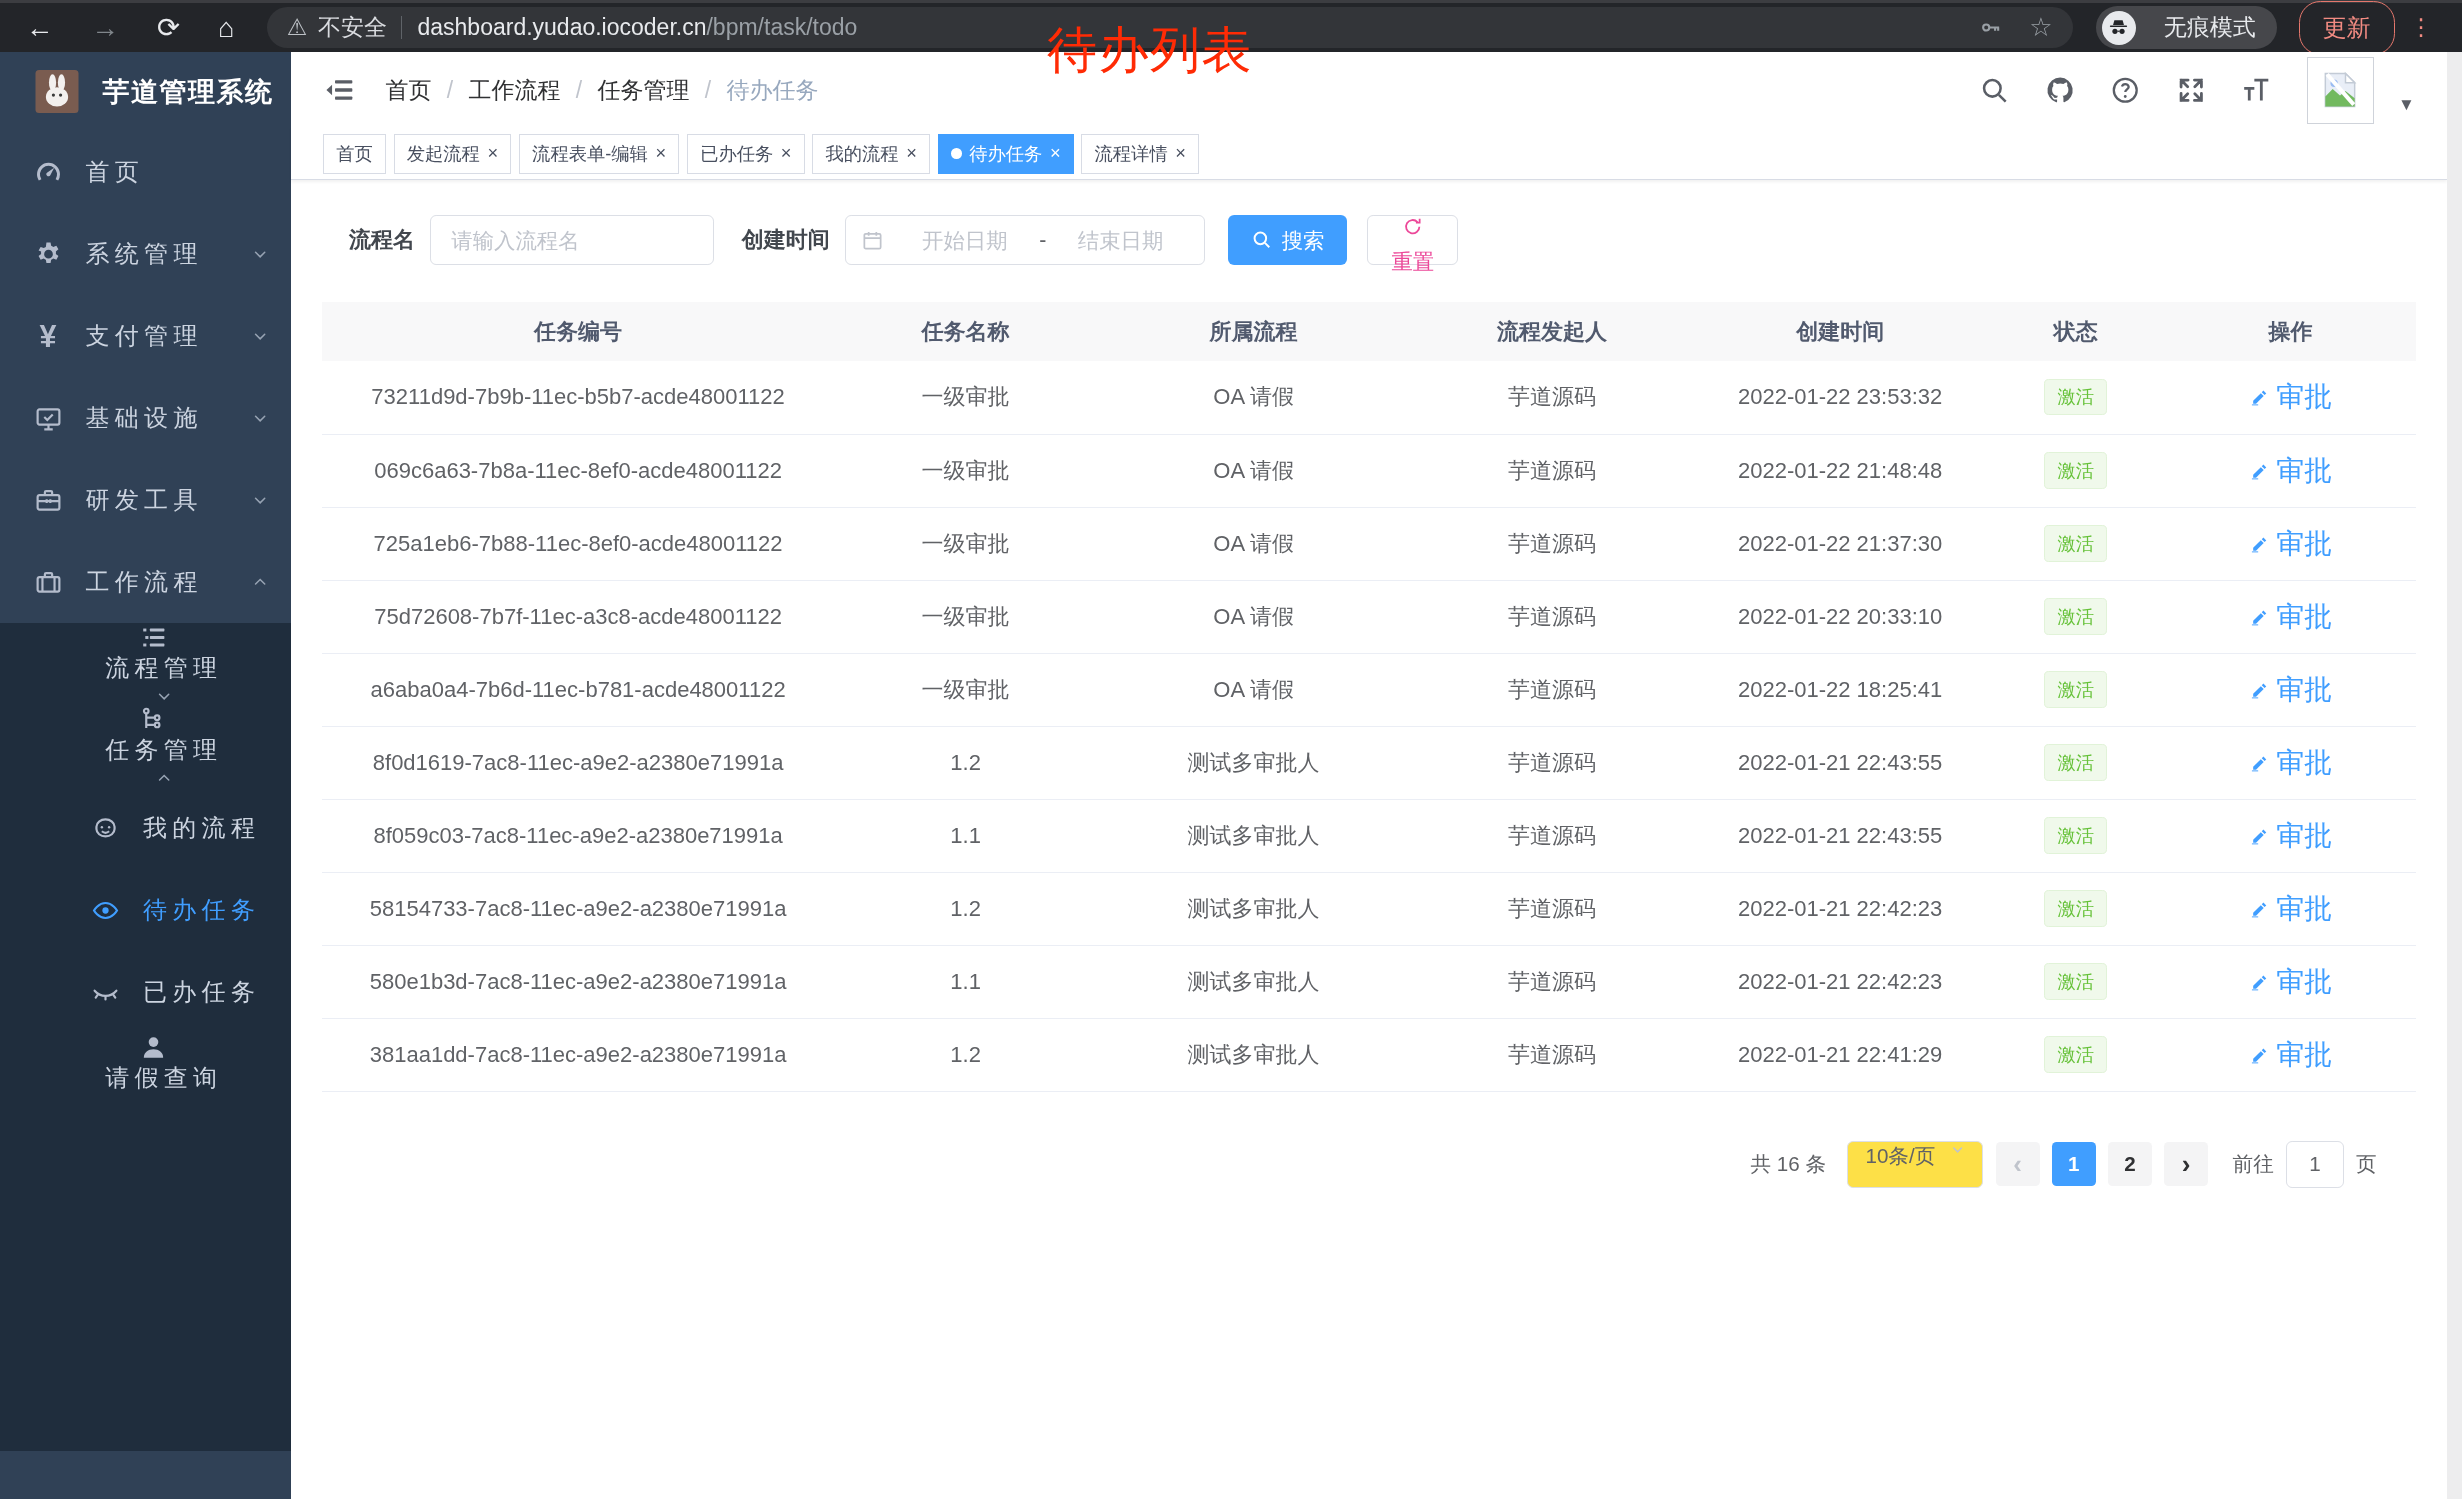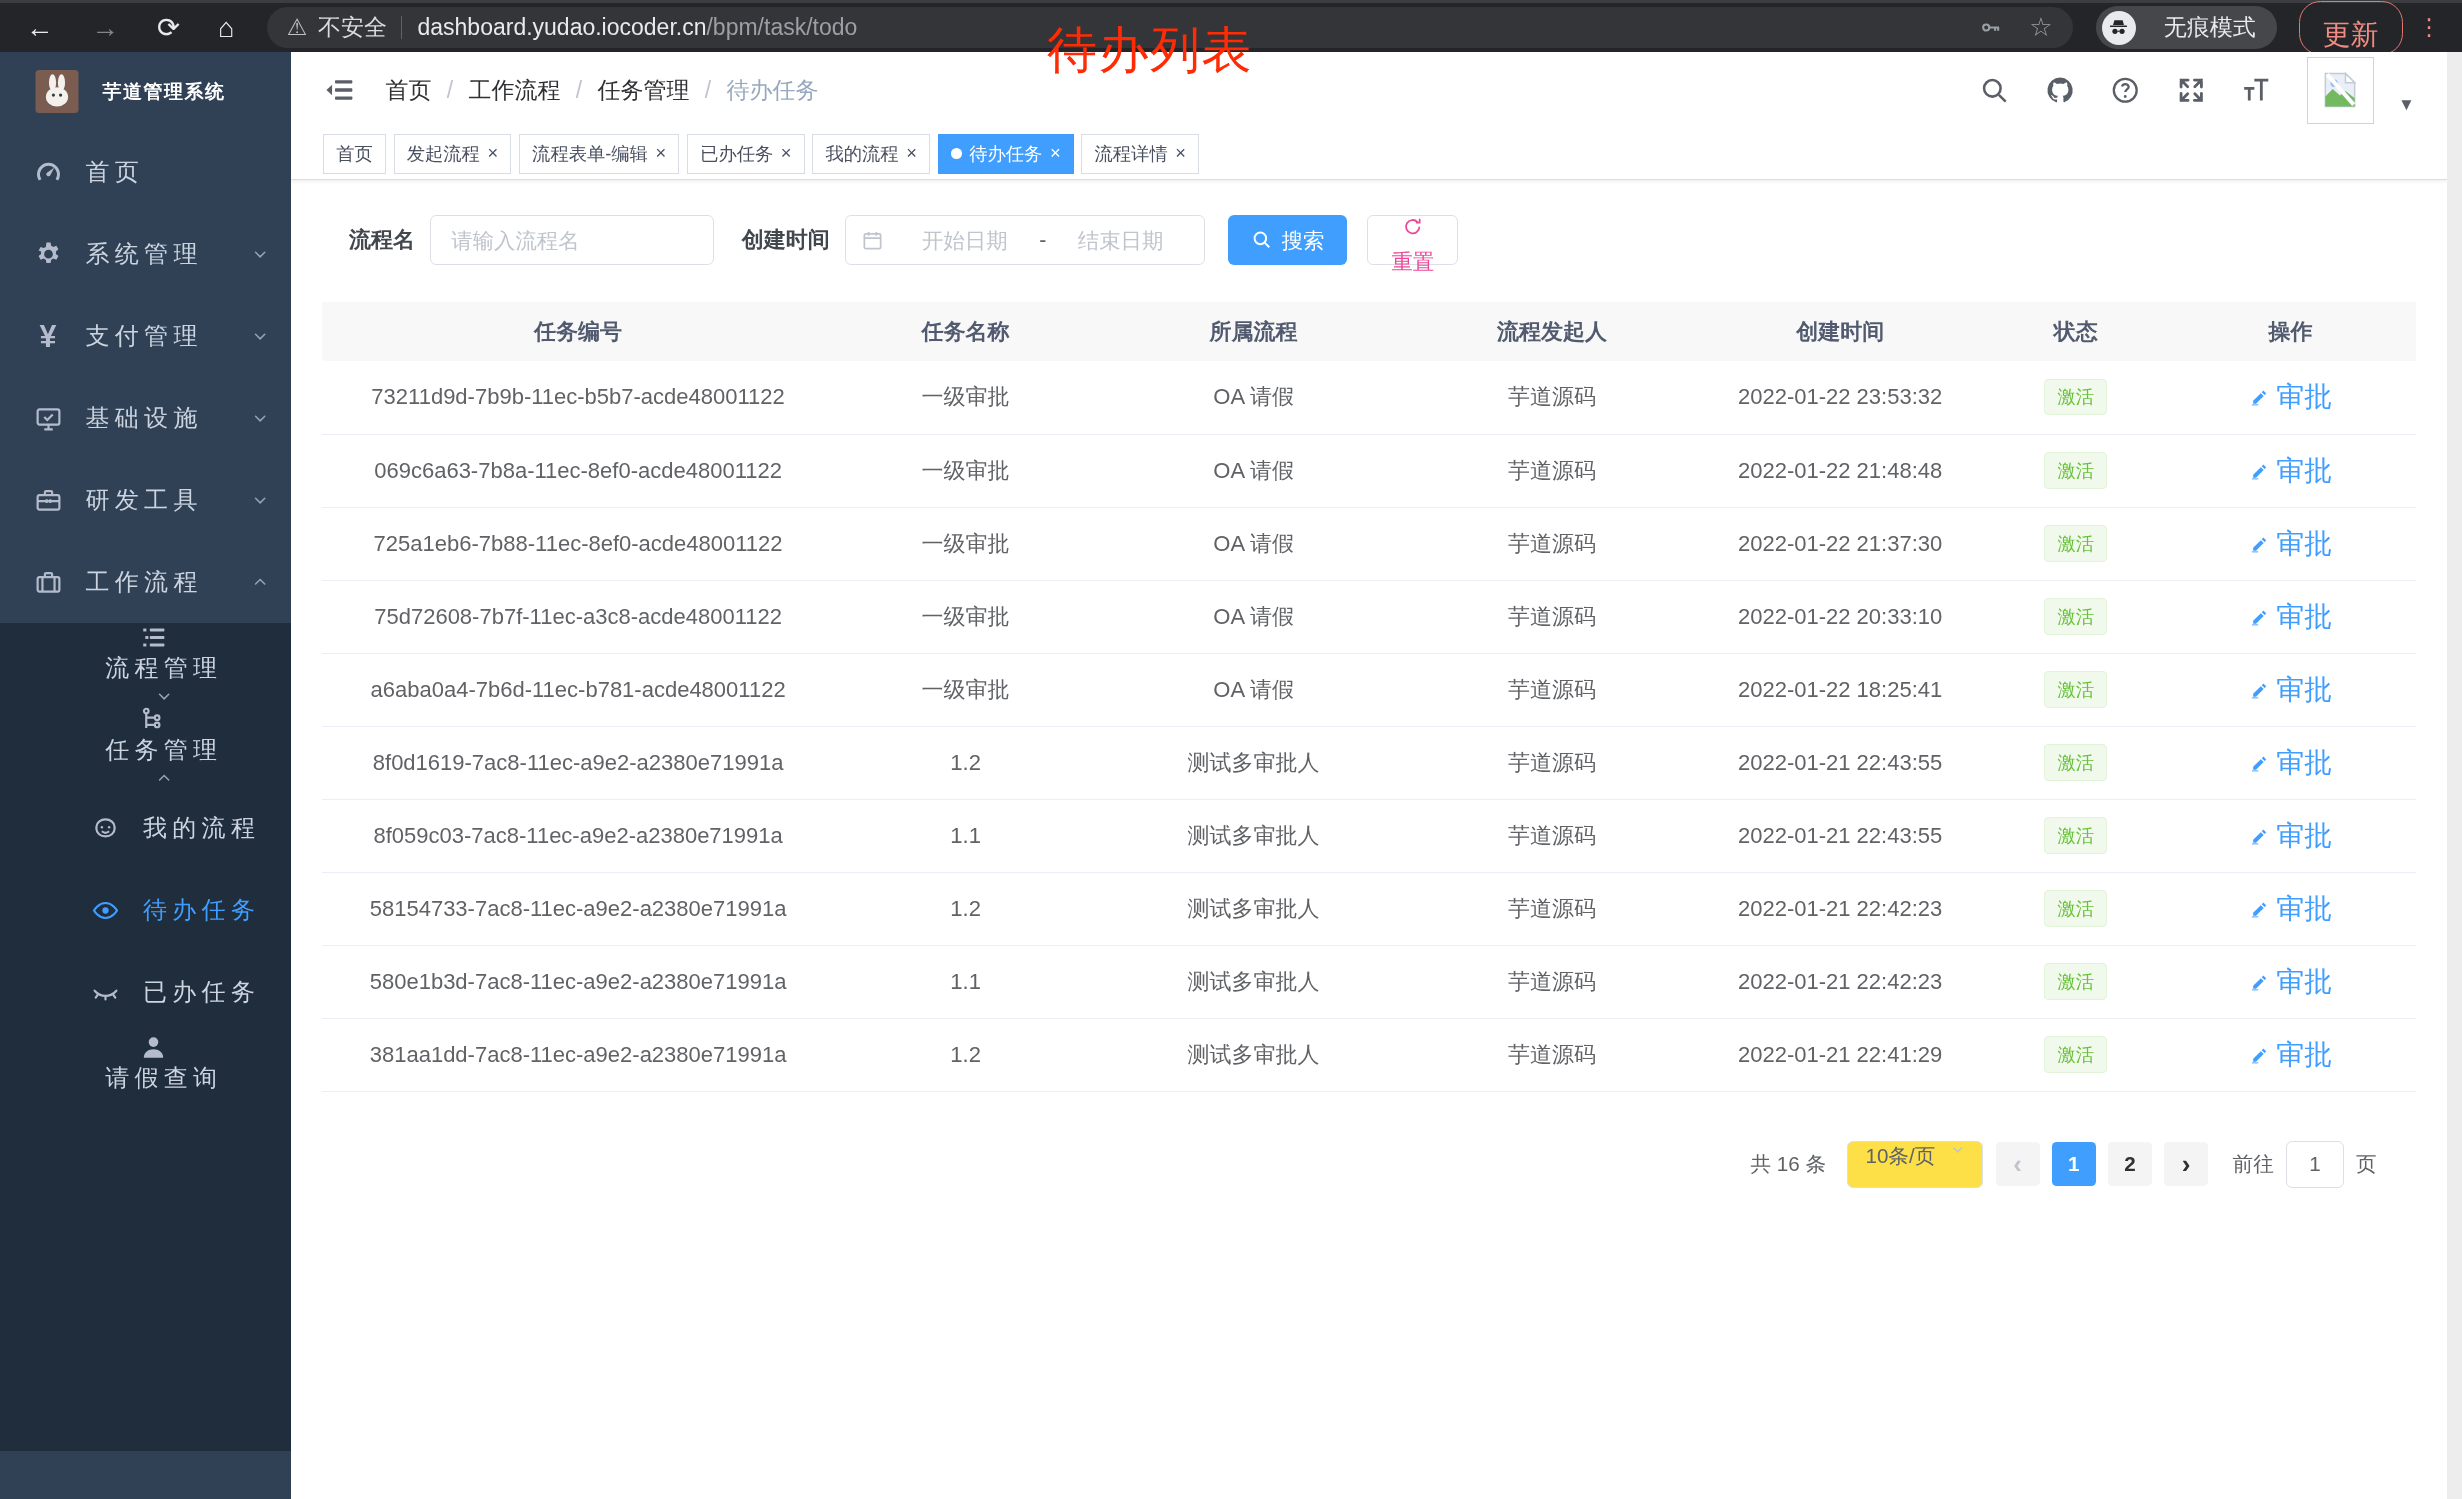--- a/index.html
+++ b/index.html
@@ -16,32 +16,32 @@
   .omni-warn { font-size:23px; color:#bdc1c6; }
   .omni-sec { color:#dadce0; margin:0 13.7px 0 10.7px; }
   .omni-div { width:1.5px; height:23px; background:#5f6368; margin-right:15.3px; }
   .omni-host { color:#e8eaed; }
   .omni-path { color:#9aa0a6; }
   .omni-sp { flex:1; }
   .omni-key { font-size:23px; color:#9aa0a6; margin-right:27.5px; }
   .omni-star { font-size:26px; color:#9aa0a6; }
   .incog { margin-left:23px; height:43px; background:#46474b; border-radius:21.4px; display:flex; align-items:center; gap:28px; padding:0 21.4px 0 6.1px; color:#e8eaed; font-size:23px; white-space:nowrap;font-family:Liberation Serif, serif; }
   .incog-circ { width:34px; height:34px; border-radius:50%; background:#e8eaed; color:#232529; font-size:23px; display:flex; align-items:center; justify-content:center; }
-  .update { margin-left:21.4px; height:54px; border:1.5px solid #e5776c; color:#f28b82; border-radius:21.4px; display:flex; align-items:flex-end; padding:0 23px; font-size:28px; white-space:nowrap; }
+  .update { margin-left:21.4px; height:54px; border:1.5px solid #e5776c; color:#f28b82; border-radius:21.4px; display:flex; align-items:center; padding:0 23px; font-size:24px; white-space:nowrap; }
   .dots { margin:0 20px 0 15.3px; color:#f28b82; font-size:23px; }
 
   
   .annotation { position:absolute; left:1047px; top:17px; z-index:50; font-size:50px; color:#ff2b05; font-weight:500; letter-spacing:1.5px; }
 
   
   .sidebar { position:absolute; left:0; top:52px; width:291px; bottom:0; background:#304156; overflow:hidden; }
   .logo-row { height:79px; display:flex; align-items:center; padding-left:30.5px; gap:20px; }
   .logo-img { width:52px; height:43px; font-size:43px; }
   .logo-img .svgi { width:52px; height:43px; }
-  .logo-title { color:#fff; font-size:19px; font-weight:700; letter-spacing:1.5px; white-space:nowrap; }
+  .logo-title { color:#fff; font-size:27px; font-weight:700; letter-spacing:1.5px; white-space:nowrap; }
   .menu-item { height:82px; display:flex; align-items:center; padding:0 21.4px 0 30.5px; color:#ccd4e0; cursor:pointer; }
   .mi-icon { width:35px; font-size:29px; color:#b4bccc; display:flex; justify-content:center; margin-right:20px; flex:0 0 auto; }
   .mi-icon .yen { font-size:30.5px; font-weight:700; line-height:1; }
   .mi-label { font-size:24px; letter-spacing:5.3px; flex:1; white-space:nowrap; }
   .mi-chevron { font-size:18.3px; color:#97a3b3; }
   .submenu { background:#1f2d3d; height:828px; }
   .menu-item.lvl2 { padding-left:58px;flex-direction:column; }
   .menu-item.lvl3 { padding-left:88px; }
   .menu-item.active, .menu-item.active .mi-icon { color:#409eff; }
 

